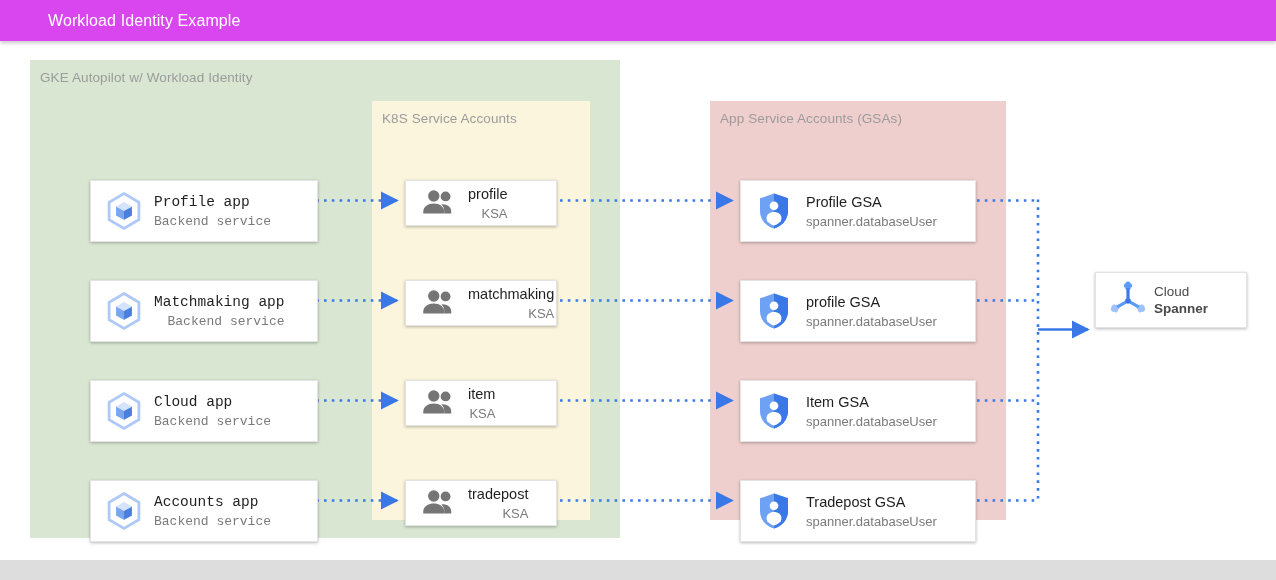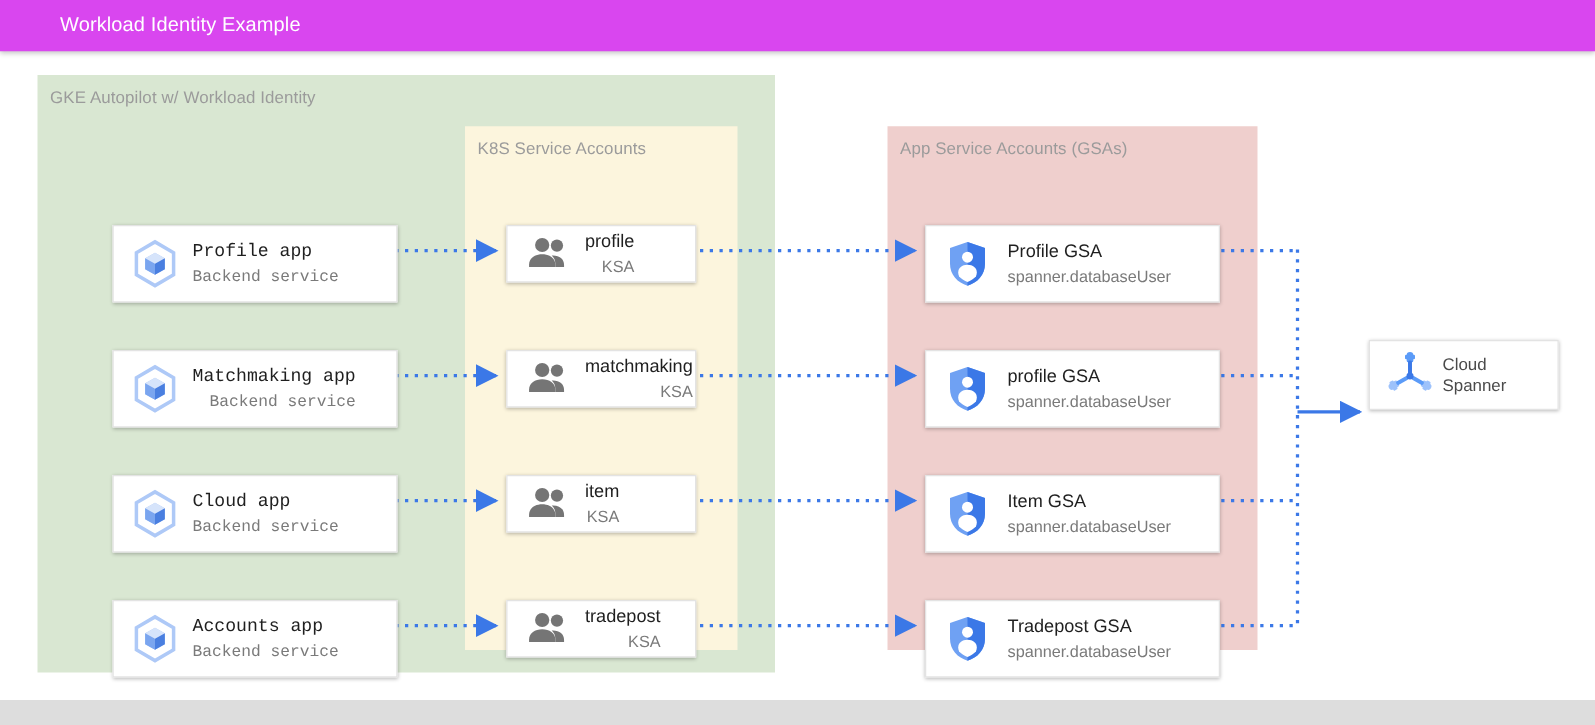--- a/index.html
+++ b/index.html
@@ -67,21 +67,21 @@
 
   .row1{top:139px;} .row2{top:239px;} .row3{top:339px;} .row4{top:439px;}
 
   
   #card-spanner{
     width:152px;height:56px;left:1095px;top:272px;
   }
   #card-spanner .icon{left:12px;width:40px;height:40px;}
   #card-spanner .txt{left:58px;}
   #card-spanner .t1{font-size:13.5px;color:#4a4a4a;margin-bottom:3px;}
-  #card-spanner .t2{font-size:13.5px;color:#4a4a4a;}
+  #card-spanner .t2{font-size:13.5px;color:#4a4a4a;font-weight:bold;}
 
   
   #wires{position:absolute;left:0;top:0;width:1276px;height:580px;
      pointer-events:none;z-index:10;}
 </style>
 </head>
 <body>
 
 <div id="titlebar">
   <div class="title">Workload Identity Example</div>

